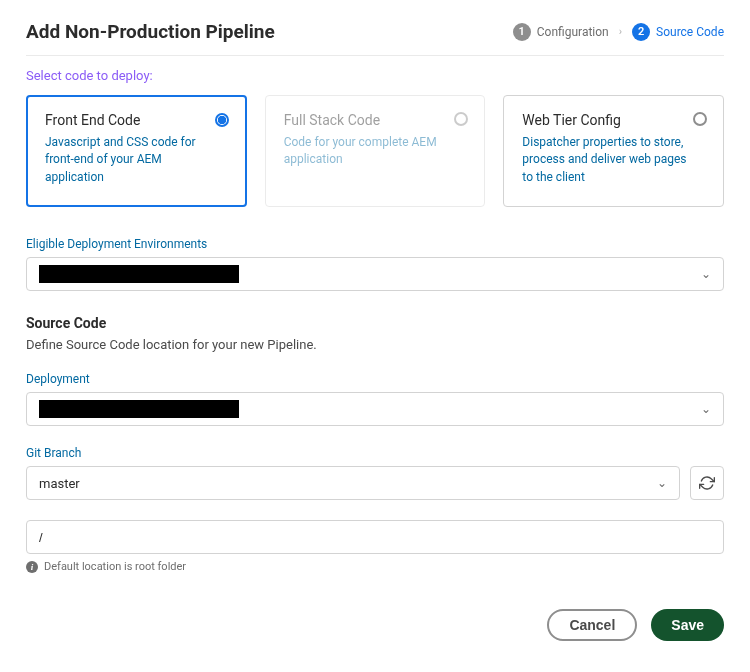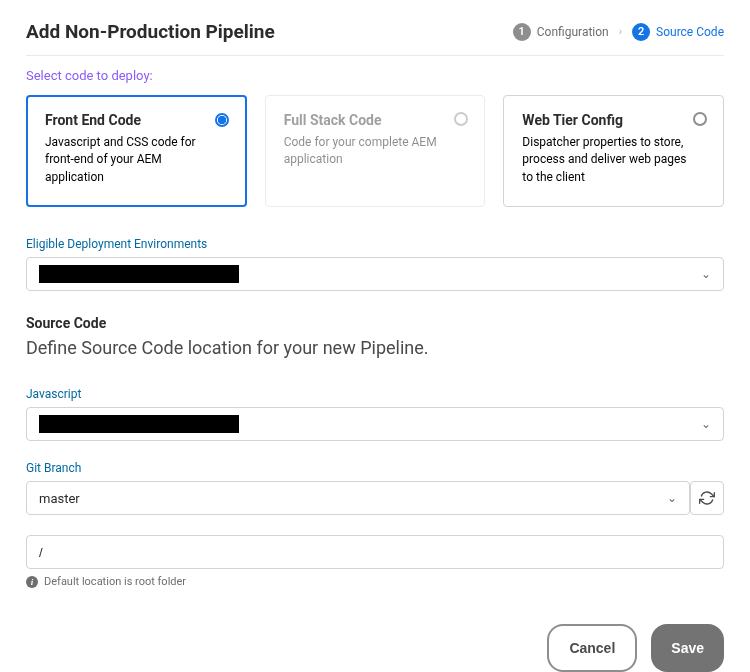--- a/index.html
+++ b/index.html
@@ -60,22 +60,22 @@
       flex: 1;
       border: 1px solid #d3d3d3;
       border-radius: 4px;
       padding: 16px 18px 12px 18px;
       position: relative;
       cursor: pointer;
       min-height: 100px;
     }
     .card.selected { border: 2px solid #1473e6; padding: 15px 17px 19px 17px; }
     .card.disabled { opacity: 0.45; cursor: default; }
-    .card-title { font-size: 14px; font-weight: 700; margin-bottom: 6px; color: #2c2c2c;}
-    .card-desc { font-size: 12px; color: #000000; line-height: 1.45; max-width: 165px;}
+    .card-title { font-size: 14px; font-weight: 400; margin-bottom: 6px; color: #2c2c2c;}
+    .card-desc { font-size: 12px; color: #0369a1; line-height: 1.45; max-width: 165px;}
     .radio {
       position: absolute;
       top: 16px; right: 16px;
       width: 14px; height: 14px;
       border-radius: 50%;
       border: 2px solid #8e8e8e;
     }
     .card.selected .radio {
       border-color: #1473e6;
       background: radial-gradient(circle, #1473e6 0 4px, #fff 4.5px 7px);
@@ -108,27 +108,28 @@
       height: 18px;
       width: 200px;
     }
     .section-heading {
       font-size: 14px;
       font-weight: 700;
       margin-top: 24px;
       margin-bottom: 6px;
     }
     .section-sub {
-      font-size: 18px;
+      font-size: 13px;
       color: #4b4b4b;
-      margin-bottom: 29px;
+      margin-bottom: 20px;
     }
     .field-group { margin-bottom: 20px; }
     .inline-row {
       display: flex;
+      gap: 10px;
       align-items: stretch;
     }
     .inline-row .select { flex: 1; }
     .refresh-btn {
       width: 34px; height: 34px;
       border: 1px solid #d3d3d3;
       border-radius: 4px;
       display: flex; align-items: center; justify-content: center;
       cursor: pointer;
       background: #fff;
@@ -162,36 +163,36 @@
       font-style: italic;
       font-family: Georgia, serif;
     }
     .footer {
       display: flex;
       justify-content: flex-end;
       gap: 14px;
       margin-top: 36px;
     }
     .btn {
-      height: 48px;
+      height: 32px;
       padding: 0 20px;
       border-radius: 16px;
       font-size: 14px;
       font-weight: 600;
       cursor: pointer;
       border: none;
       display: flex; align-items: center; justify-content: center;
     }
     .btn-secondary {
       background: #fff;
       border: 2px solid #8e8e8e;
       color: #4b4b4b;
     }
     .btn-primary {
-      background: #737373;
+      background: #14532d;
       color: #fff;
     }
     .refresh-svg { width: 16px; height: 16px; }
   </style>
 </head>
 <body>
 
 <div class="header">
   <h1 class="title">Add Non-Production Pipeline</h1>
   <div class="wizard">
@@ -232,21 +233,21 @@
   <div class="select">
     <span class="blackbox"></span>
     <span class="chevdown">⌄</span>
   </div>
 </div>
 
 <h2 class="section-heading">Source Code</h2>
 <p class="section-sub">Define Source Code location for your new Pipeline.</p>
 
 <div class="field-group">
-  <label class="field-label">Javascript</label>
+  <label class="field-label">Deployment</label>
   <div class="select">
     <span class="blackbox"></span>
     <span class="chevdown">⌄</span>
   </div>
 </div>
 
 <div class="field-group">
   <label class="field-label">Git Branch</label>
   <div class="inline-row">
     <div class="select">

